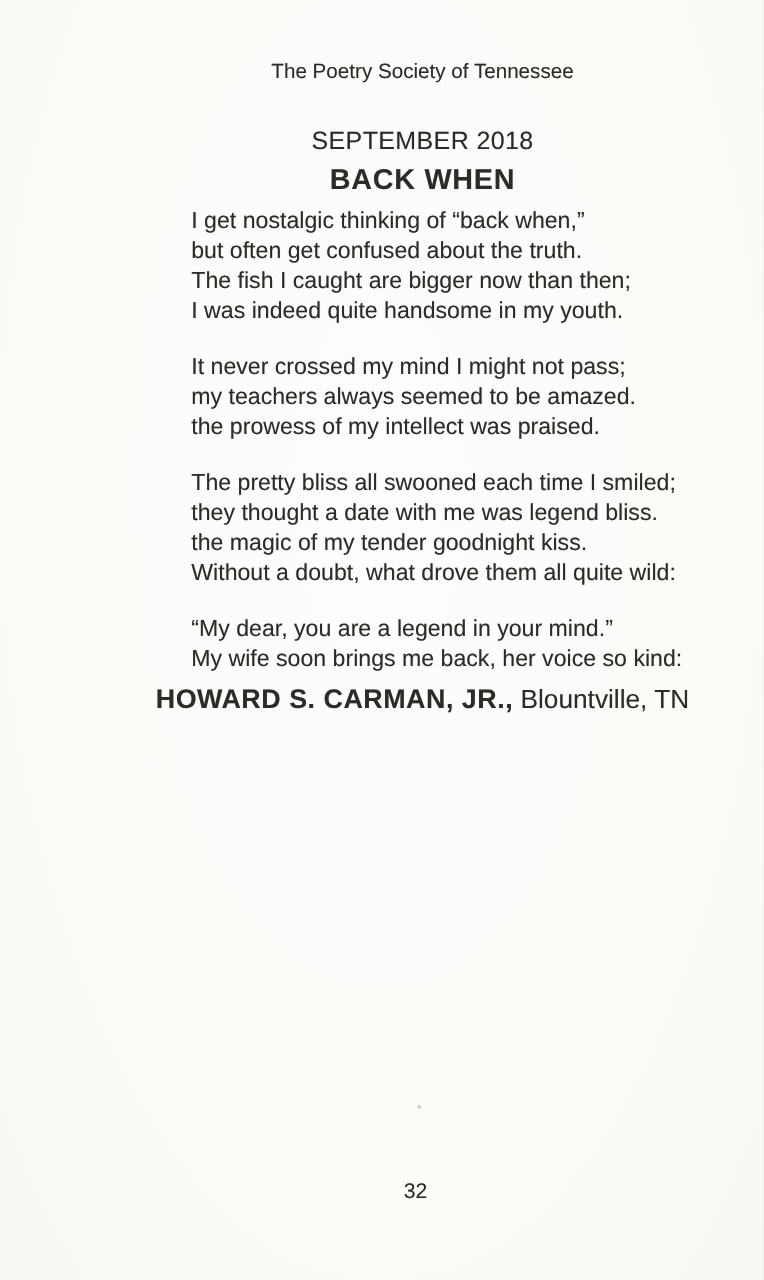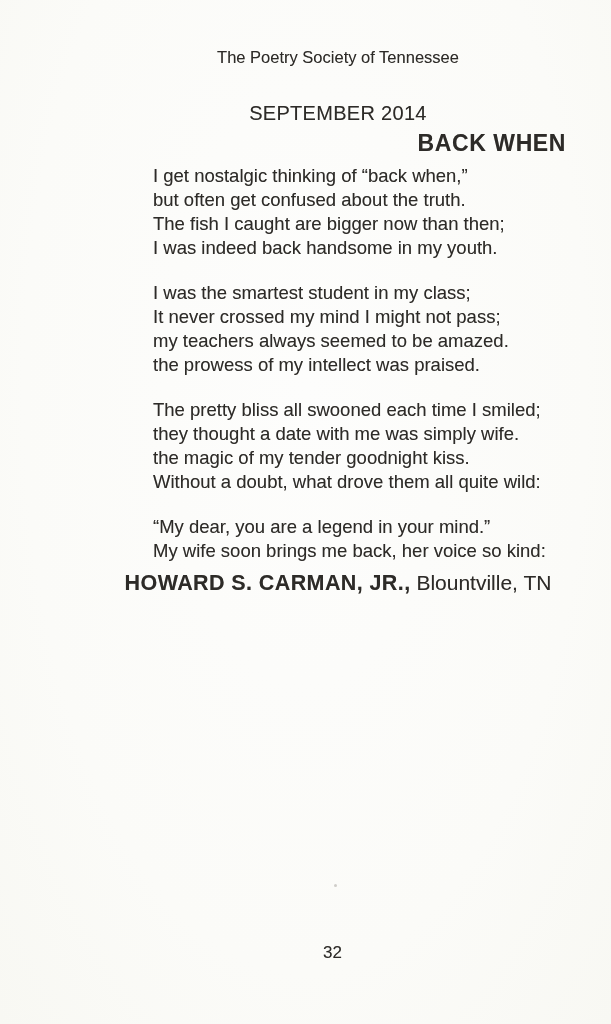--- a/index.html
+++ b/index.html
@@ -32,21 +32,21 @@
   }
   .issue-title {
     margin-top: 34px;
     text-align: center;
     font-size: 20px;
     line-height: 24px;
     letter-spacing: 0.3px;
   }
   .poem-title {
     margin: 5px 0 0 0;
-    text-align: right;
+    text-align: center;
     font-size: 23px;
     line-height: 27px;
     font-weight: bold;
     letter-spacing: 0.6px;
   }
   .poem {
     margin-top: 7px;
     margin-left: 43px;
     font-size: 18.5px;
     line-height: 24px;
@@ -87,40 +87,39 @@
   }
 </style>
 </head>
 <body>
 
 <div class="page">
   <div class="content">
 
     <div class="running-header">The Poetry Society of Tennessee</div>
 
-    <div class="issue-title">SEPTEMBER 2014</div>
+    <div class="issue-title">SEPTEMBER 2018</div>
 
     <h1 class="poem-title">BACK WHEN</h1>
 
     <div class="poem">
       <div class="stanza">
         <div class="poem-line">I get nostalgic thinking of “back when,”</div>
         <div class="poem-line">but often get confused about the truth.</div>
         <div class="poem-line">The fish I caught are bigger now than then;</div>
-        <div class="poem-line">I was indeed back handsome in my youth.</div>
+        <div class="poem-line">I was indeed quite handsome in my youth.</div>
       </div>
       <div class="stanza">
-        <div class="poem-line">I was the smartest student in my class;</div>
         <div class="poem-line">It never crossed my mind I might not pass;</div>
         <div class="poem-line">my teachers always seemed to be amazed.</div>
         <div class="poem-line">the prowess of my intellect was praised.</div>
       </div>
       <div class="stanza">
         <div class="poem-line">The pretty bliss all swooned each time I smiled;</div>
-        <div class="poem-line">they thought a date with me was simply wife.</div>
+        <div class="poem-line">they thought a date with me was legend bliss.</div>
         <div class="poem-line">the magic of my tender goodnight kiss.</div>
         <div class="poem-line">Without a doubt, what drove them all quite wild:</div>
       </div>
       <div class="stanza">
         <div class="poem-line">“My dear, you are a legend in your mind.”</div>
         <div class="poem-line">My wife soon brings me back, her voice so kind:</div>
       </div>
     </div>
 
     <div class="author-line">

